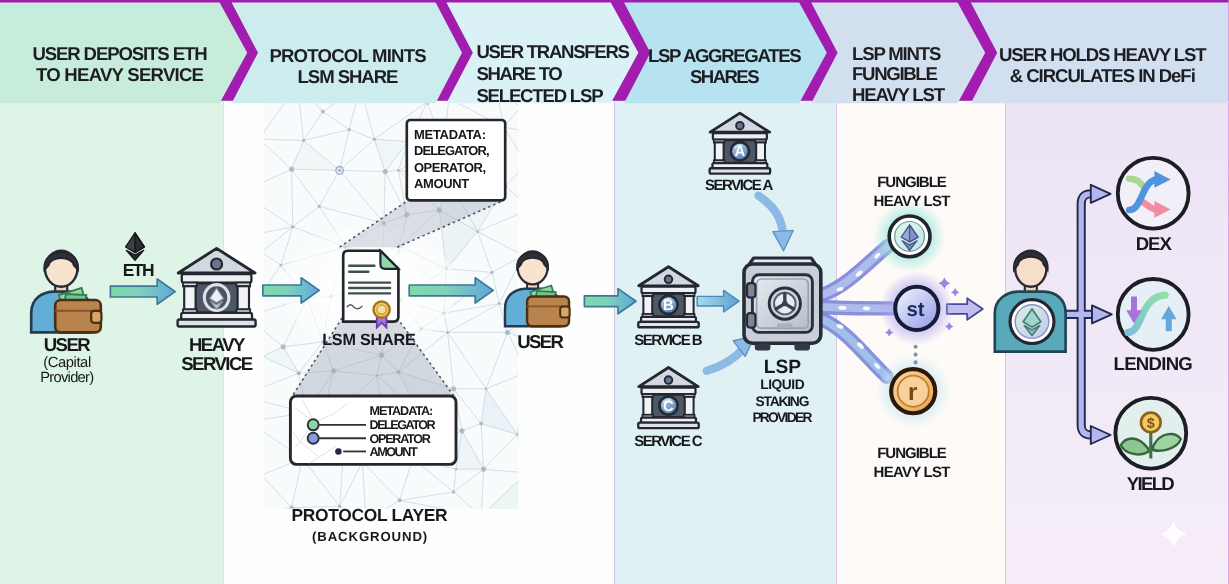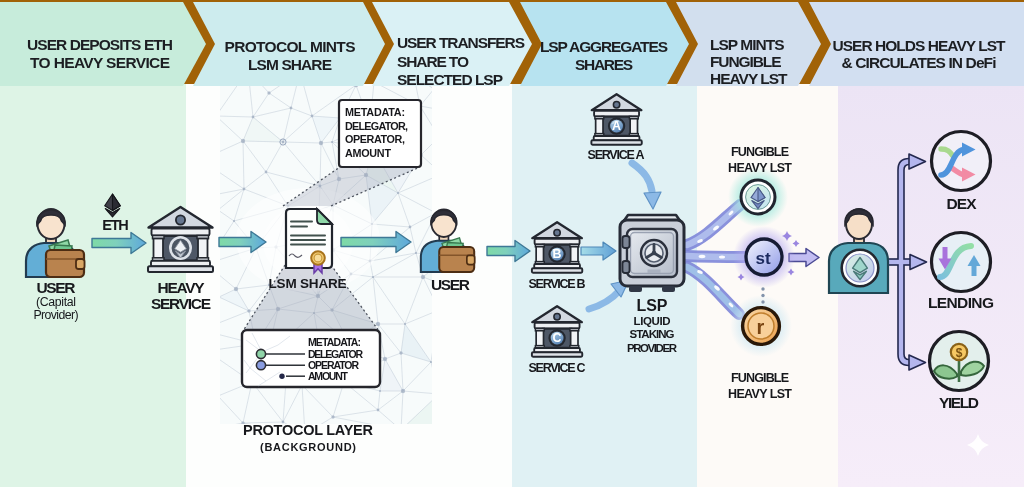--- a/index.html
+++ b/index.html
@@ -1,14 +1,14 @@
 <!DOCTYPE html>
 <html><head><meta charset="utf-8"><title>d</title><style>
 html,body{margin:0;padding:0;background:#fff}
-#c{position:relative;width:1024px;height:487px;overflow:hidden;background:#a16207}
+#c{position:relative;width:1024px;height:487px;overflow:hidden;background:#a21caf}
 text{font-family:"Liberation Sans",sans-serif}
 </style></head><body>
 <div id="c">
 <svg width="1024" height="487" viewBox="0 0 1024 487">
 <defs>
 <clipPath id="meshclip">
           <rect x="220" y="86" width="212" height="338"></rect>
         </clipPath>
 <linearGradient id="ga" x1="0" y1="0" x2="1" y2="0">
  <stop offset="0" stop-color="#7edaa6"></stop>

